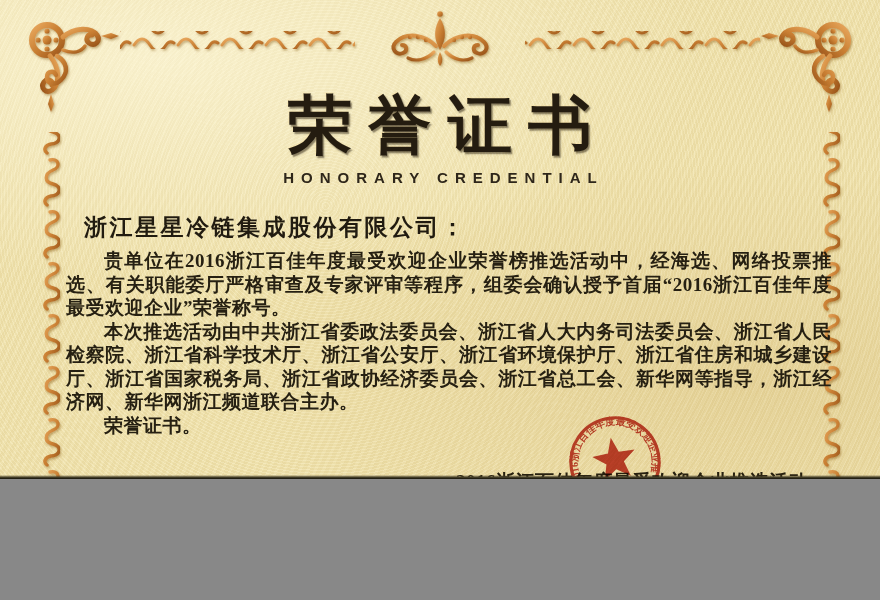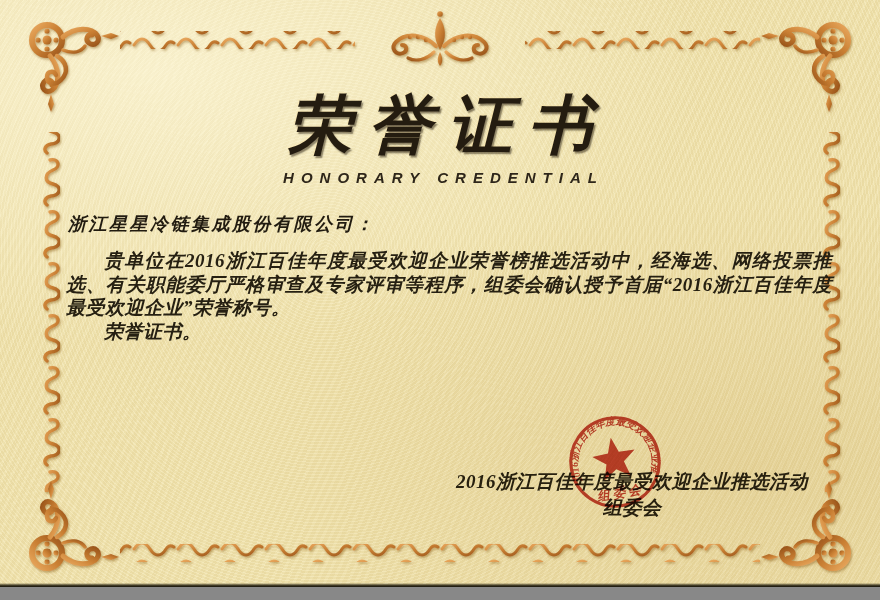--- a/index.html
+++ b/index.html
@@ -1,45 +1,44 @@
 <!DOCTYPE html>
 <html><head>
 <meta charset="utf-8">
 <style>
   html,body{margin:0;padding:0;background:#888;}
   .paper{
     position:relative;
-    width:880px;height:587px;
+    width:880px;height:479px;
     overflow:hidden;
     font-family:"Liberation Serif","DejaVu Serif",serif;
     background:
       radial-gradient(120% 90% at 18% 12%, rgba(255,250,224,0.65) 0%, rgba(255,250,224,0) 52%),
       radial-gradient(100% 80% at 85% 80%, rgba(203,172,100,0.28) 0%, rgba(203,172,100,0) 58%),
       repeating-radial-gradient(circle at 37% 43%, rgba(255,255,255,0.10) 0 1px, rgba(176,146,86,0.07) 1px 3px),
       repeating-linear-gradient(115deg, rgba(255,255,255,0.06) 0 3px, rgba(171,140,82,0.05) 3px 7px),
       #f2e5ae;
-    font-style: italic;
   }
   .frame{position:absolute;left:0;top:0;width:880px;height:600px;pointer-events:none;}
   .edge-bottom{position:absolute;left:0;right:0;bottom:0;height:4px;
     background:linear-gradient(rgba(0,0,0,0), #47412a 55%, #14120a);}
   .title-block{position:absolute;left:0;top:92px;width:100%;text-align:center;}
   .title{
     margin:0;font-size:64px;font-weight:bold;color:#241c10;
     letter-spacing:16px;text-indent:16px;line-height:1.05;
     text-shadow:1.5px 2px 1.5px rgba(30,20,5,0.5), -1px -1px 0 rgba(255,222,150,0.28);
   }
   .subtitle{
     margin:10px 0 0 0;font-family:"Liberation Sans","DejaVu Sans",sans-serif;
     font-size:15px;font-weight:600;color:#2e261a;
     letter-spacing:7px;text-indent:7px;
   }
   .recipient{
-    position:absolute;left:68px;top:212px;
-    font-size:18px;font-weight:bold;color:#211b10;letter-spacing:2.5px;
+    position:absolute;left:84px;top:212px;
+    font-size:23px;font-weight:bold;color:#211b10;letter-spacing:2.5px;
   }
   .body-text{
     position:absolute;left:66px;right:48px;top:249px;
     font-size:19px;line-height:23.5px;font-weight:bold;color:#262012;
     text-align:justify;letter-spacing:0.5px;
   }
   .body-text p{margin:0;text-indent:2em;}
   .issuer-block{position:absolute;left:452px;top:469px;width:360px;text-align:center;}
   .issuer{margin:0;font-size:19px;font-weight:bold;color:#27200f;letter-spacing:0.5px;}
   .issue-date{margin:11px 0 0 0;font-size:19px;font-weight:bold;color:#2a2212;
@@ -118,20 +117,21 @@
 
   <div class="title-block">
     <h1 class="title">荣誉证书</h1>
     <div class="subtitle">HONORARY CREDENTIAL</div>
   </div>
 
   <div class="recipient">浙江星星冷链集成股份有限公司：</div>
 
   <div class="body-text">
     <p>贵单位在2016浙江百佳年度最受欢迎企业荣誉榜推选活动中，经海选、网络投票推选、有关职能委厅严格审查及专家评审等程序，组委会确认授予首届“2016浙江百佳年度最受欢迎企业”荣誉称号。</p>
+    <p>本次推选活动由中共浙江省委政法委员会、浙江省人大内务司法委员会、浙江省人民检察院、浙江省科学技术厅、浙江省公安厅、浙江省环境保护厅、浙江省住房和城乡建设厅、浙江省国家税务局、浙江省政协经济委员会、浙江省总工会、新华网等指导，浙江经济网、新华网浙江频道联合主办。</p>
     <p>荣誉证书。</p>
   </div>
 
   <div class="issuer-block">
     <p class="issuer">2016浙江百佳年度最受欢迎企业推选活动组委会</p>
   </div>
 
   <svg class="seal" viewBox="0 0 110 110" aria-hidden="true">
     <g transform="rotate(-10 55 55)">
       <circle cx="55" cy="55" r="45" fill="none" stroke="#c23a2b" stroke-width="3.2"></circle>

